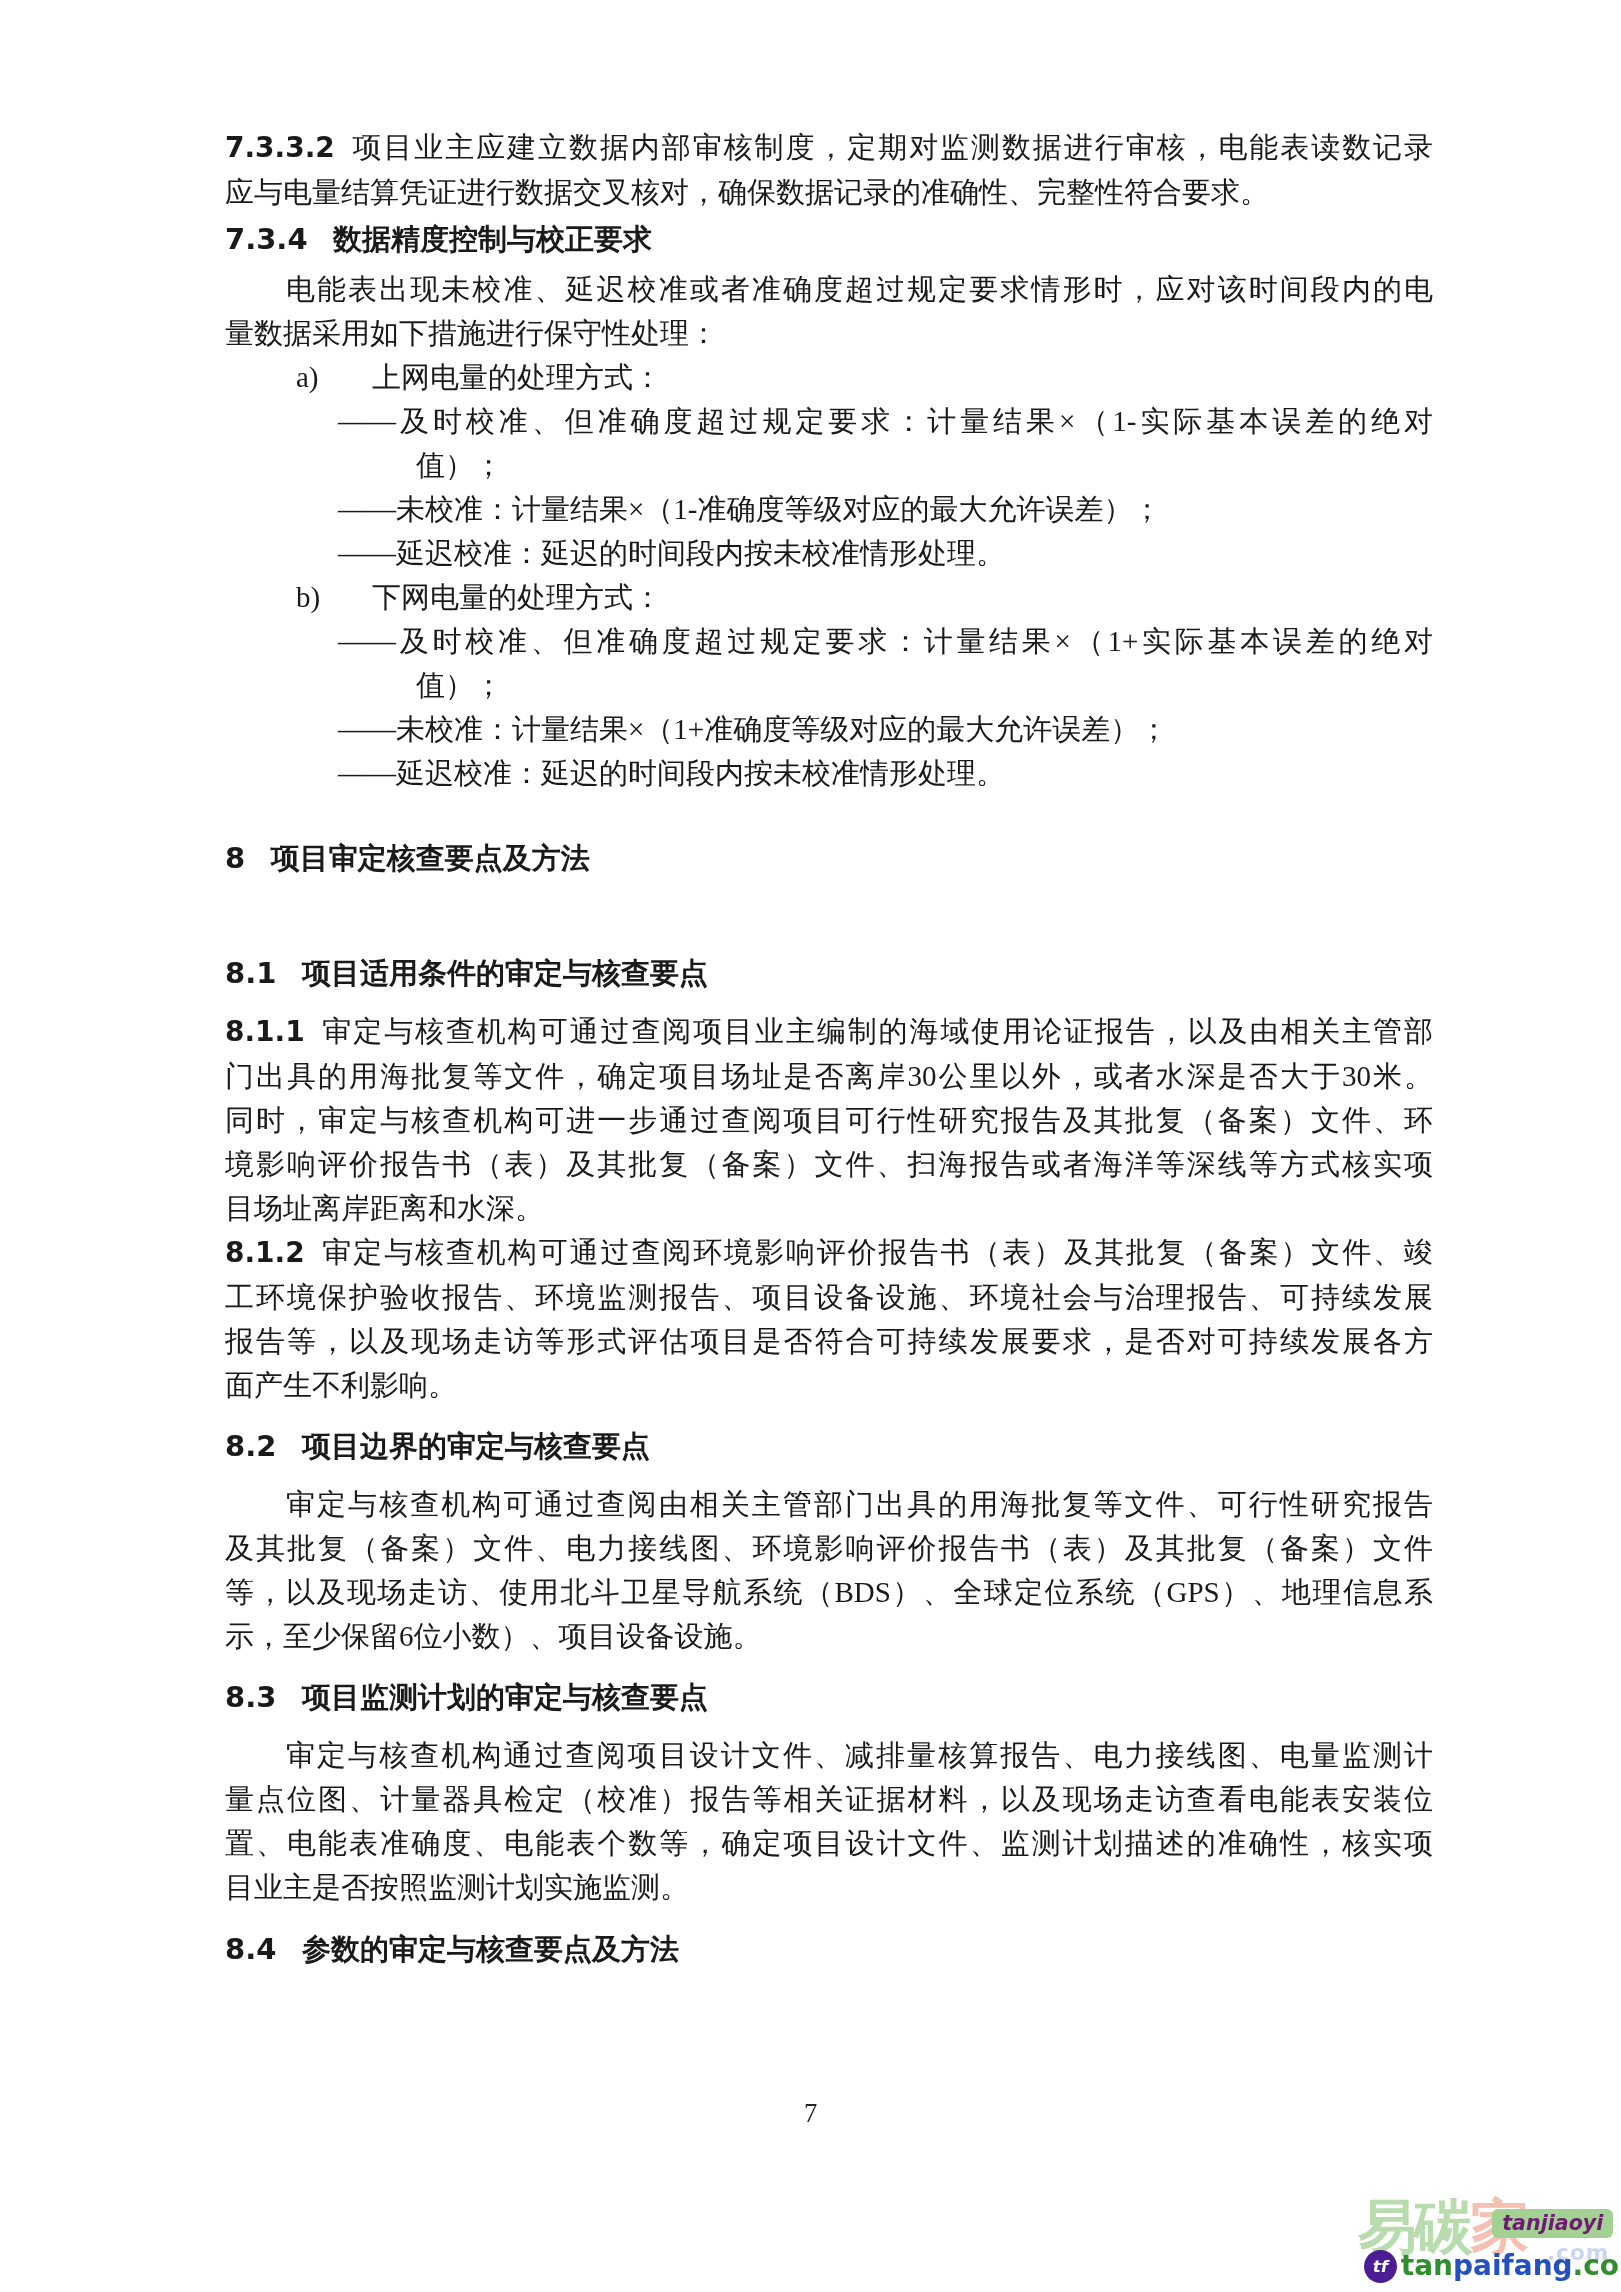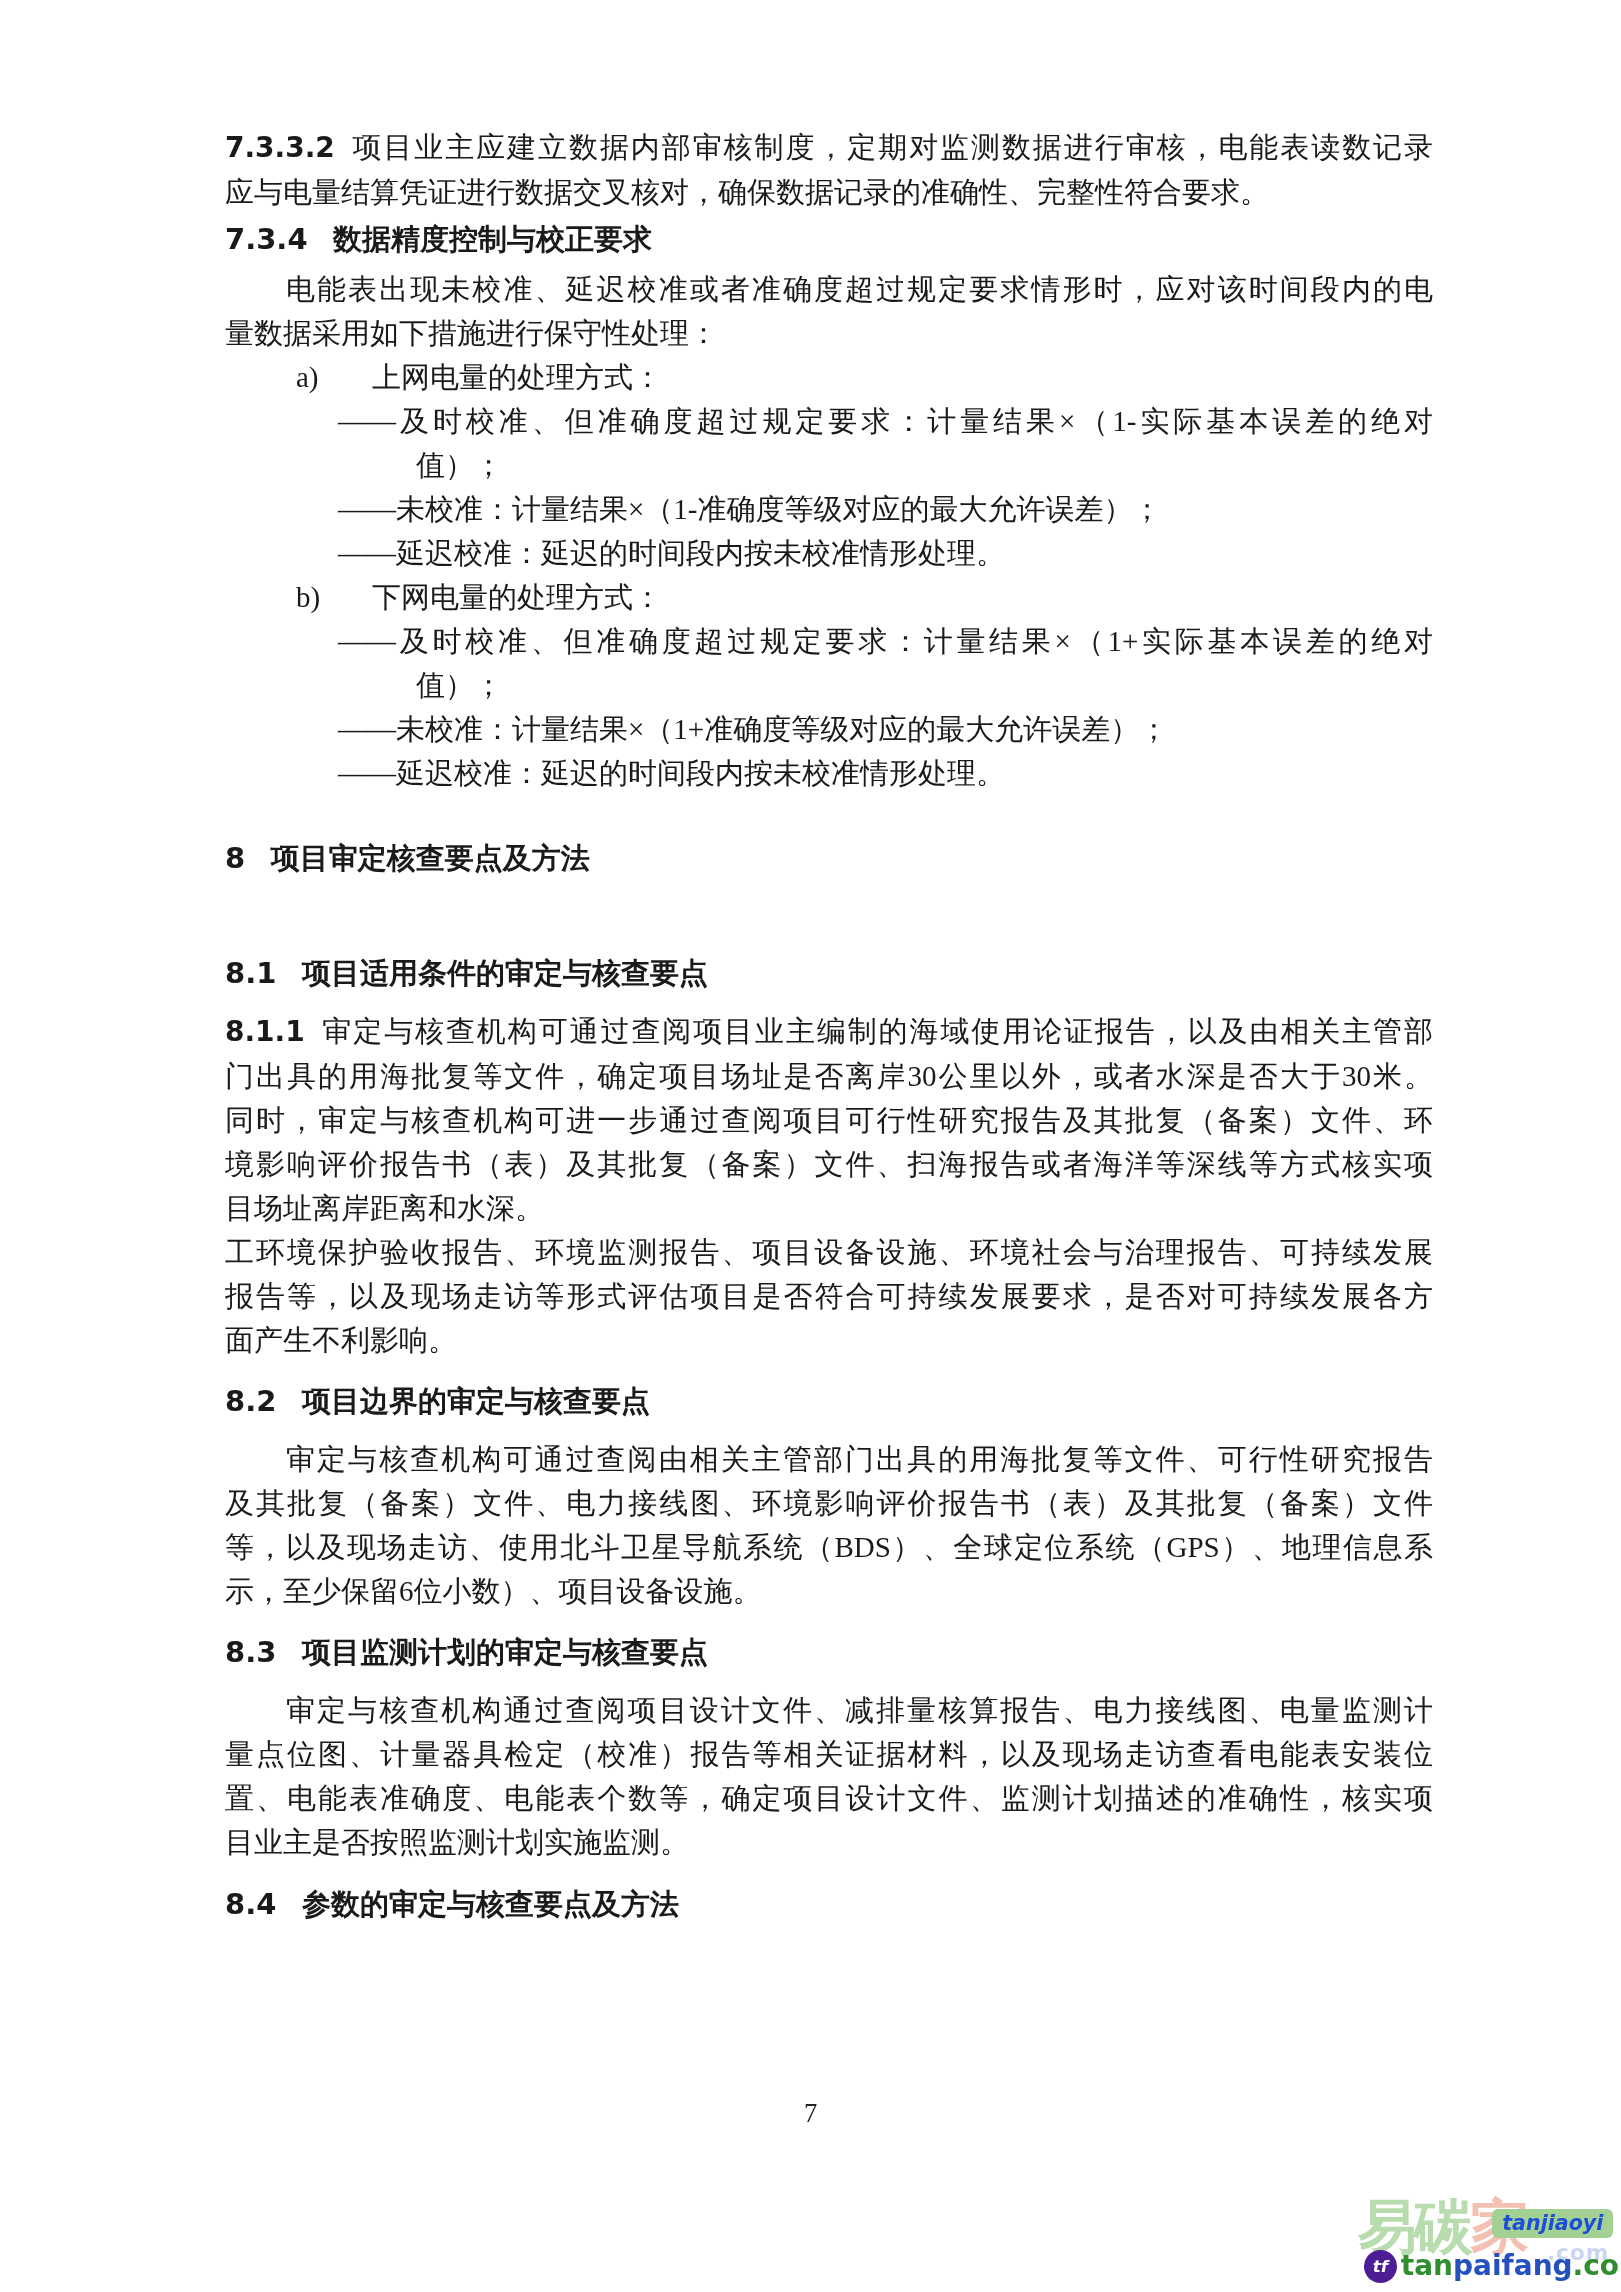--- a/index.html
+++ b/index.html
@@ -48,21 +48,21 @@
   .watermark { position:absolute; right:5.9px; bottom:3.9px; width:263px; height:94px; }
   .wm-bg {
     position:absolute; left:5.9px; top:2px;
     font-family:"DejaVu Sans","Liberation Sans",sans-serif;
     font-weight:bold; font-size:59px; line-height:59px;
     color:#b9dcae; letter-spacing:-2.9px; white-space:nowrap;
   }
   .wm-jia { color:#f3c0b2; }
   .wm-badge {
     position:absolute; right:2px; top:13.7px;
-    background:#a3d193; color:#1d4ed8;
+    background:#a3d193; color:#701a75;
     font-family:"DejaVu Sans","Liberation Sans",sans-serif;
     font-style:italic; font-weight:bold;
     font-size:20.6px; line-height:20.6px;
     padding:3.9px 9.8px 4.9px 9.8px; border-radius:5.9px;
   }
   .wm-ghost {
     position:absolute; right:5.9px; top:45px;
     color:#c9d6ef; font-family:"DejaVu Sans","Liberation Sans",sans-serif;
     font-weight:bold; font-size:21.6px; letter-spacing:1px;
   }
@@ -104,20 +104,21 @@
       <div class="tline dash-cont">值）；</div>
       <div class="tline dash-first">——未校准：计量结果×（1+准确度等级对应的最大允许误差）；</div>
       <div class="tline dash-first">——延迟校准：延迟的时间段内按未校准情形处理。</div>
       <div class="heading b-h1"><span class="hnum">8</span><span>项目审定核查要点及方法</span></div>
       <div class="heading b-h2"><span class="hnum">8.1</span><span>项目适用条件的审定与核查要点</span></div>
       <div class="tline jl"><span class="cnum">8.1.1</span>审定与核查机构可通过查阅项目业主编制的海域使用论证报告，以及由相关主管部</div>
       <div class="tline jl">门出具的用海批复等文件，确定项目场址是否离岸30公里以外，或者水深是否大于30米。</div>
       <div class="tline jl">同时，审定与核查机构可进一步通过查阅项目可行性研究报告及其批复（备案）文件、环</div>
       <div class="tline jl">境影响评价报告书（表）及其批复（备案）文件、扫海报告或者海洋等深线等方式核实项</div>
       <div class="tline">目场址离岸距离和水深。</div>
+      <div class="tline jl"><span class="cnum">8.1.2</span>审定与核查机构可通过查阅环境影响评价报告书（表）及其批复（备案）文件、竣</div>
       <div class="tline jl">工环境保护验收报告、环境监测报告、项目设备设施、环境社会与治理报告、可持续发展</div>
       <div class="tline jl">报告等，以及现场走访等形式评估项目是否符合可持续发展要求，是否对可持续发展各方</div>
       <div class="tline">面产生不利影响。</div>
       <div class="heading b-h2"><span class="hnum">8.2</span><span>项目边界的审定与核查要点</span></div>
       <div class="tline jl ind">审定与核查机构可通过查阅由相关主管部门出具的用海批复等文件、可行性研究报告</div>
       <div class="tline jl">及其批复（备案）文件、电力接线图、环境影响评价报告书（表）及其批复（备案）文件</div>
       <div class="tline jl">等，以及现场走访、使用北斗卫星导航系统（BDS）、全球定位系统（GPS）、地理信息系</div>
       <div class="tline">示，至少保留6位小数）、项目设备设施。</div>
       <div class="heading b-h2"><span class="hnum">8.3</span><span>项目监测计划的审定与核查要点</span></div>
       <div class="tline jl ind">审定与核查机构通过查阅项目设计文件、减排量核算报告、电力接线图、电量监测计</div>

